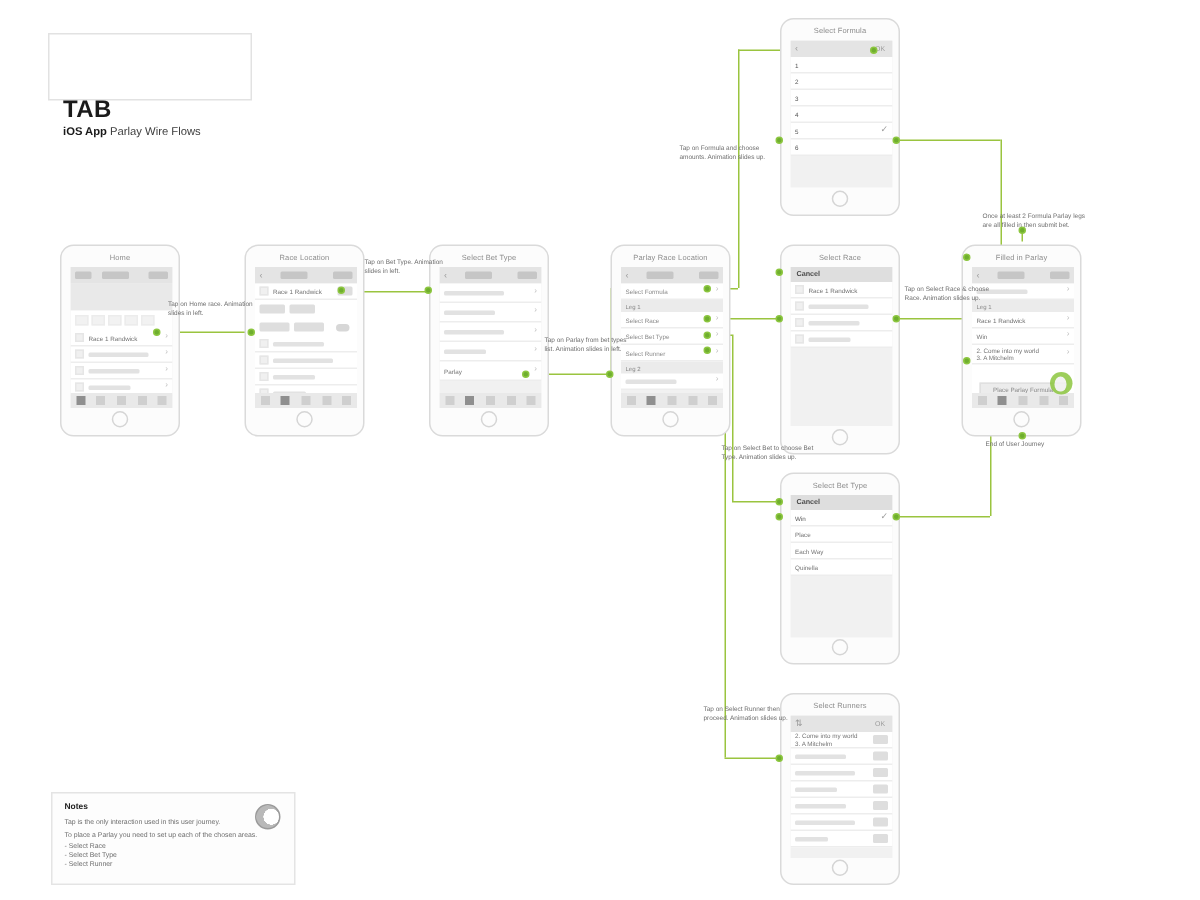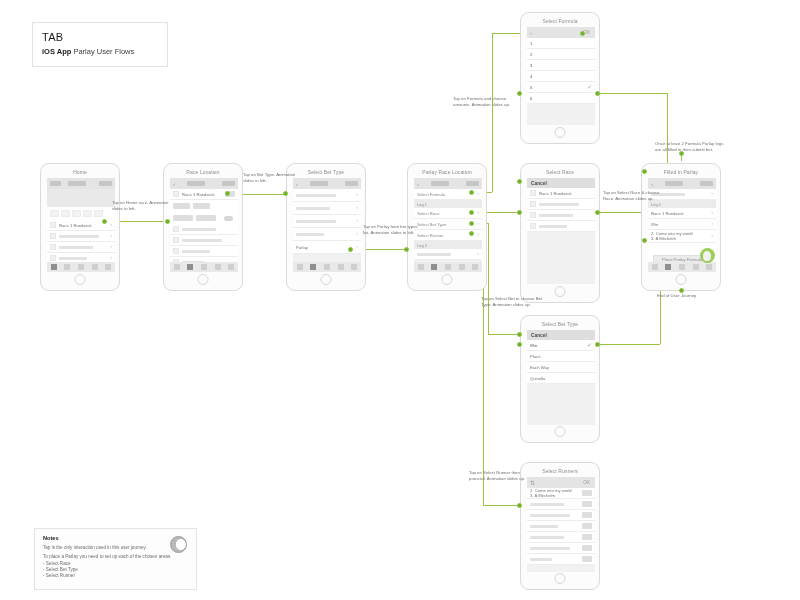--- a/index.html
+++ b/index.html
@@ -11,21 +11,21 @@
   }
   #stage { position: relative; width: 800px; height: 600px; }
 
   
   .title-card {
     position: absolute; left: 32px; top: 22px;
     width: 136px; height: 45px;
     background: #ffffff; border: 1px solid #e2e2e2;
     padding: 7px 9px;
   }
-  .title-main { font-size: 11px; font-weight: normal; color: #1a1a1a; letter-spacing: .3px; line-height: 15px; }
+  .title-main { font-size: 16px; font-weight: bold; color: #1a1a1a; letter-spacing: .3px; line-height: 15px; margin-top: 36px; }
   .title-sub { font-size: 7.5px; color: #3d3d3d; margin-top: 2px; line-height: 9px; }
   .title-sub b { font-weight: bold; color: #1a1a1a; }
 
   
   .notes-card {
     position: absolute; left: 34px; top: 528px;
     width: 163px; height: 62px;
     background: #fdfdfd; border: 1px solid #e4e4e4;
     padding: 6px 8px;
   }
@@ -156,21 +156,21 @@
 </style>
 </head>
 <body>
 
 <div id="stage">
 
   <div class="title-card">
     <div class="title-main">TAB</div>
     <div class="title-sub">
       <b>iOS App</b>
-      <span>Parlay User Flows</span>
+      <span>Parlay Wire Flows</span>
     </div>
   </div>
 
   <div class="notes-card">
     <div class="notes-title">Notes</div>
     <div class="notes-line">Tap is the only interaction used in this user journey.</div>
     <div class="notes-line" style="margin-top:3px">To place a Parlay you need to set up each of the chosen areas.</div>
     <div class="notes-bullet">- Select Race</div>
     <div class="notes-bullet">- Select Bet Type</div>
     <div class="notes-bullet">- Select Runner</div>

